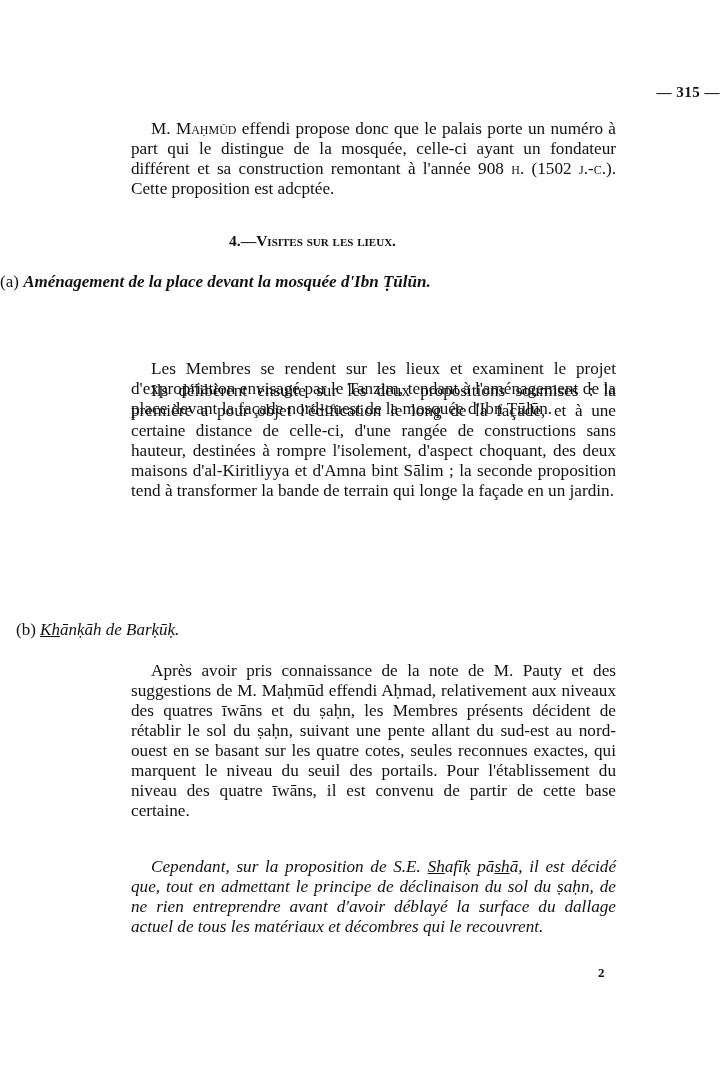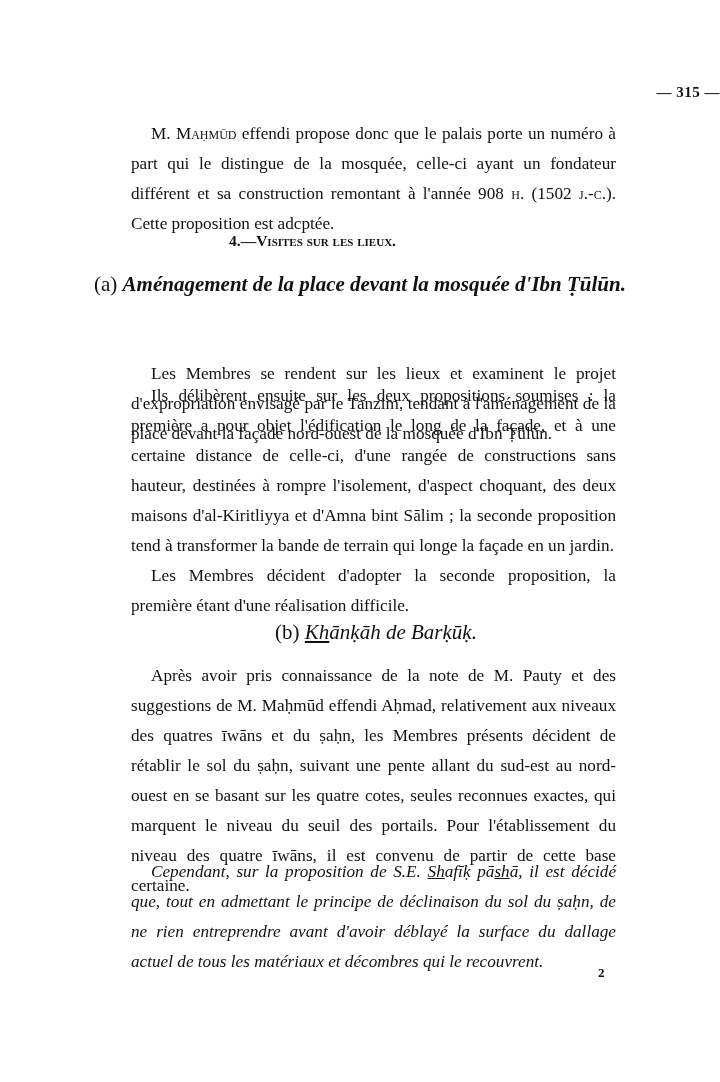--- a/index.html
+++ b/index.html
@@ -23,21 +23,21 @@
     text-align: right;
     font-size: 15px;
     font-weight: bold;
     letter-spacing: 0.5px;
   }
   .text-block {
     position: absolute;
     left: 131px;
     width: 485px;
     font-size: 17.2px;
-    line-height: 30px;
+    line-height: 20px;
     text-align: justify;
   }
   .para {
     margin: 0;
     text-indent: 20px;
     text-align: justify;
     text-align-last: left;
   }
   .sc {
     font-variant: small-caps;
@@ -49,22 +49,21 @@
     width: 625px;
     text-align: center;
     font-size: 15.5px;
     font-weight: bold;
     font-variant: small-caps;
   }
   .heading-sub {
     position: absolute;
     left: 0;
     width: 720px;
-    text-align: center;
-    font-size: 21px;
+    font-size: 17px;
   }
   .heading-sub .it {
     font-style: italic;
   }
   .heading-sub.a .it {
     font-weight: bold;
   }
   .underline {
     text-decoration: underline;
   }
@@ -96,21 +95,20 @@
 <div class="heading-section"><span>4.—</span><span>Visites sur les lieux.</span></div>
 
 <div id="head-a" class="heading-sub a"><span>(a) </span><span class="it">Aménagement de la place devant la mosquée d'Ibn Ṭūlūn.</span></div>
 
 <div id="p2" class="text-block">
   <p class="para">Les Membres se rendent sur les lieux et examinent le projet d'expropriation envisagé par le Tanzim, tendant à l'aménagement de la place devant la façade nord-ouest de la mosquée d'Ibn Ṭūlūn.</p>
 </div>
 
 <div id="p3" class="text-block">
   <p class="para">Ils délibèrent ensuite sur les deux propositions soumises : la première a pour objet l'édification le long de la façade, et à une certaine distance de celle-ci, d'une rangée de constructions sans hauteur, destinées à rompre l'isolement, d'aspect choquant, des deux maisons d'al-Kiritliyya et d'Amna bint Sālim ; la seconde proposition tend à transformer la bande de terrain qui longe la façade en un jardin.</p>
-  <p class="para">Les Membres décident d'adopter la seconde proposition, la première étant d'une réalisation difficile.</p>
 </div>
 
 <div id="head-b" class="heading-sub b"><span>(b) </span><span class="it"><span class="underline">Kh</span><span>ānḳāh de Barḳūḳ.</span></span></div>
 
 <div id="p4" class="text-block">
   <p class="para">Après avoir pris connaissance de la note de M. Pauty et des suggestions de M. Maḥmūd effendi Aḥmad, relativement aux niveaux des quatres īwāns et du ṣaḥn, les Membres présents décident de rétablir le sol du ṣaḥn, suivant une pente allant du sud-est au nord-ouest en se basant sur les quatre cotes, seules reconnues exactes, qui marquent le niveau du seuil des portails.  Pour l'établissement du niveau des quatre īwāns, il est convenu de partir de cette base certaine.</p>
 </div>
 
 <div id="p5" class="text-block">
   <p class="para"><span>Cependant, sur la proposition de S.E. </span><span class="underline">Sh</span><span>afīḳ pā</span><span class="underline">sh</span><span>ā, il est décidé que, tout en admettant le principe de déclinaison du sol du ṣaḥn, de ne rien entreprendre avant d'avoir déblayé la surface du dallage actuel de tous les matériaux et décombres qui le recouvrent.</span></p>

